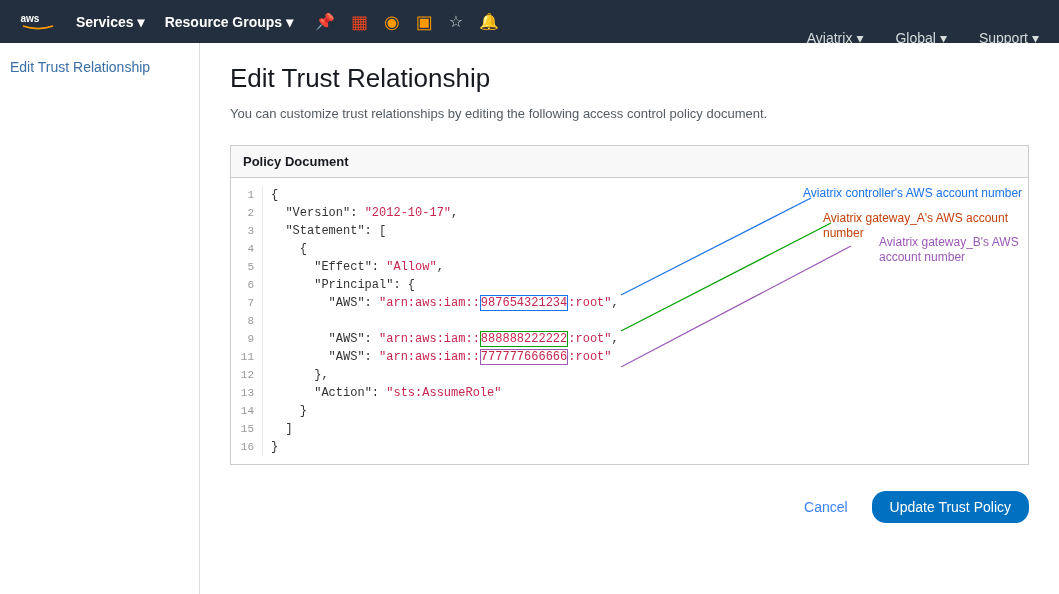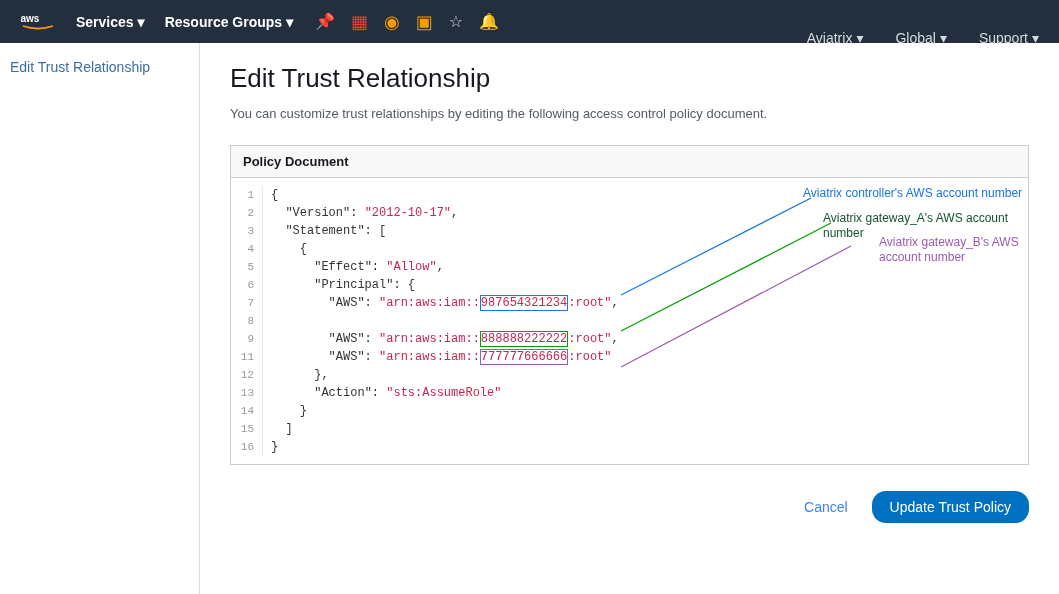--- a/index.html
+++ b/index.html
@@ -260,21 +260,21 @@
 
           <line x1="390" y1="153" x2="600" y2="45" stroke="#00a000" stroke-width="1.2"></line>
 
           <line x1="390" y1="189" x2="620" y2="68" stroke="#9b59b6" stroke-width="1.2"></line>
         </svg>
 
         <div style="position:absolute; top:8px; left:572px; z-index:11; pointer-events:none;">
           <span style="color:#1a73e8; font-size:12px; font-family:Arial;">Aviatrix controller's AWS account number</span>
         </div>
         <div style="position:absolute; top:33px; left:592px; z-index:11; pointer-events:none;">
-          <span style="color:#14532d; font-size:12px; font-family:Arial;">Aviatrix gateway_A's AWS account number</span>
+          <span style="color:#c2410c; font-size:12px; font-family:Arial;">Aviatrix gateway_A's AWS account number</span>
         </div>
         <div style="position:absolute; top:57px; left:648px; z-index:11; pointer-events:none;">
           <span style="color:#9b59b6; font-size:12px; font-family:Arial;">Aviatrix gateway_B's AWS account number</span>
         </div>
 
         <div class="code-line">
           <span class="line-num">1</span>
           <span class="line-content key-dark">{</span>
         </div>
 

